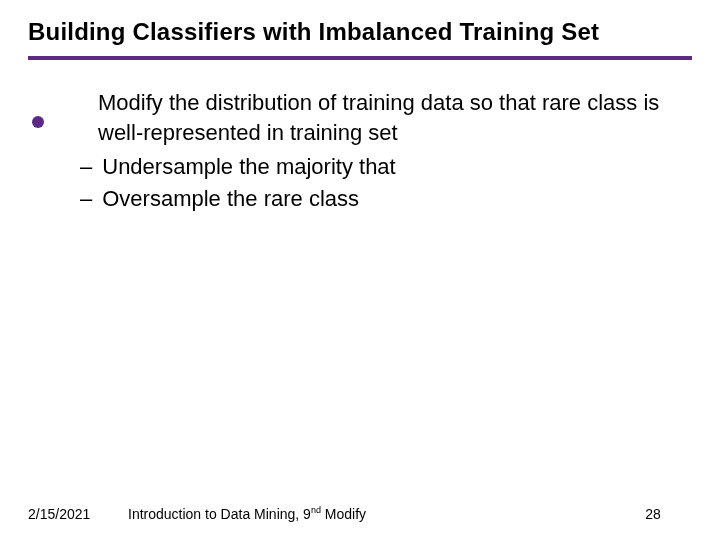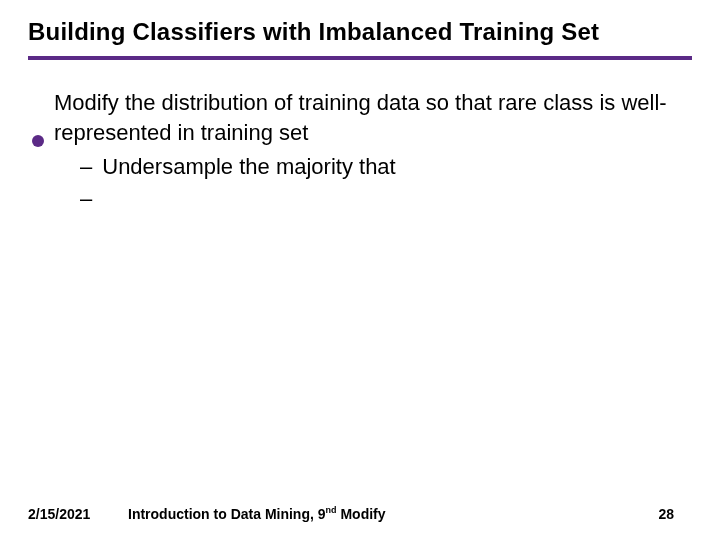--- a/index.html
+++ b/index.html
@@ -1,31 +1,31 @@
 <!DOCTYPE html>
 <html><head>
 <meta charset="utf-8">
 <style>
   * { margin: 0; padding: 0; box-sizing: border-box; }
   html, body { width: 720px; height: 540px; background: #fff; font-family: Arial, Helvetica, sans-serif; color: #000; }
   .slide { position: relative; width: 720px; height: 540px; padding: 18px 28px 0 28px; }
   .title { font-size: 24px; font-weight: bold; letter-spacing: 0.2px; margin-bottom: 10px; }
   .rule { height: 4px; background: #5b2a86; width: 100%; margin-bottom: 28px; }
   .content { font-size: 22px; line-height: 1.35; }
-  .bullet-row { display: flex; align-items: flex-end; padding-left: 4px; }
+  .bullet-row { display: flex; align-items: center; padding-left: 4px; gap: 44px; }
   .dot { width: 12px; height: 12px; border-radius: 50%; background: #5b2a86; flex: 0 0 12px; margin-top: 9px; margin-right: 10px; }
   .bullet-text { flex: 1; }
   .sub-list { margin-top: 4px; padding-left: 52px; }
   .sub-item { display: flex; align-items: flex-start; line-height: 1.45; }
   .dash { margin-right: 10px; }
-  .footer { position: absolute; left: 0; right: 0; bottom: 18px; display: flex; width: 100%; padding: 0 28px; font-size: 14px; font-weight: bold; align-items: flex-end; }
+  .footer { position: absolute; left: 0; right: 0; bottom: 18px; display: flex; width: 100%; padding: 0 28px; font-size: 14px; font-weight: normal; align-items: flex-end; }
   .footer .date { flex: 0 0 100px; }
   .footer .book { flex: 1; }
   .footer .book sup { font-size: 9px; vertical-align: super; text-align: center; }
-  .footer .page { flex: 0 0 60px; text-align: right; padding-right: 18px; }
+  .footer .page { flex: 0 0 60px; text-align: center; padding-right: 18px; }
 </style>
 </head>
 <body>
 
 <div class="slide">
 
   <div class="title">Building Classifiers with Imbalanced Training Set</div>
   <div class="rule"></div>
 
   <div class="content">
@@ -33,20 +33,21 @@
       <span class="dot"></span>
       <span class="bullet-text">Modify the distribution of training data so that rare class is well-represented in training set</span>
     </div>
     <div class="sub-list">
       <div class="sub-item">
         <span class="dash">–</span>
         <span>Undersample the majority that</span>
       </div>
       <div class="sub-item">
         <span class="dash">–</span>
+        <span>Oversample the rare class</span>
       </div>
     </div>
   </div>
 
   <div class="footer">
     <span class="date">2/15/2021</span>
     <span class="book">
       <span>Introduction to Data Mining, 9</span><sup>nd</sup><span> Modify</span>
     </span>
     <span class="page">28</span>

